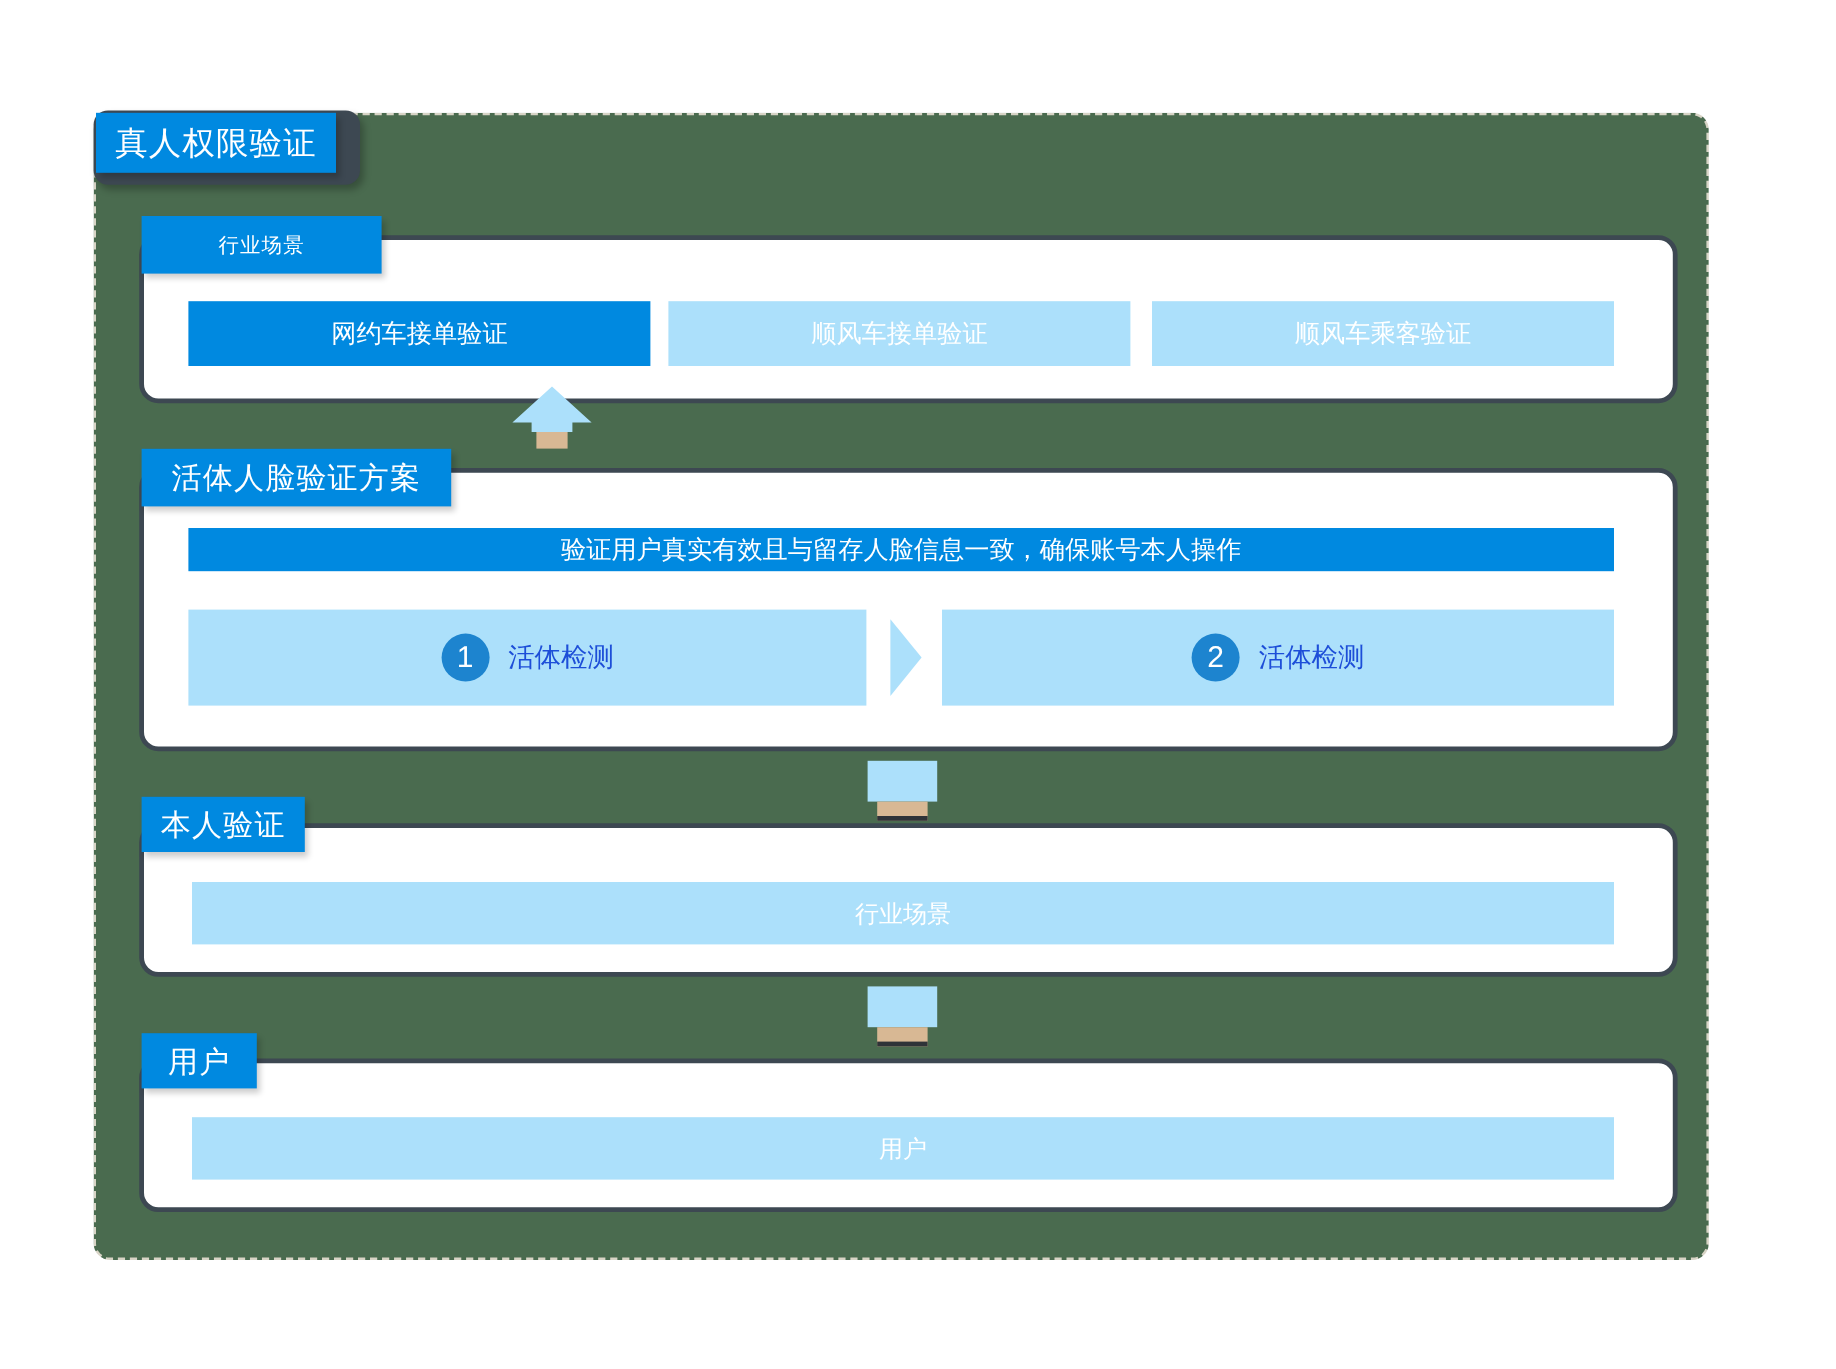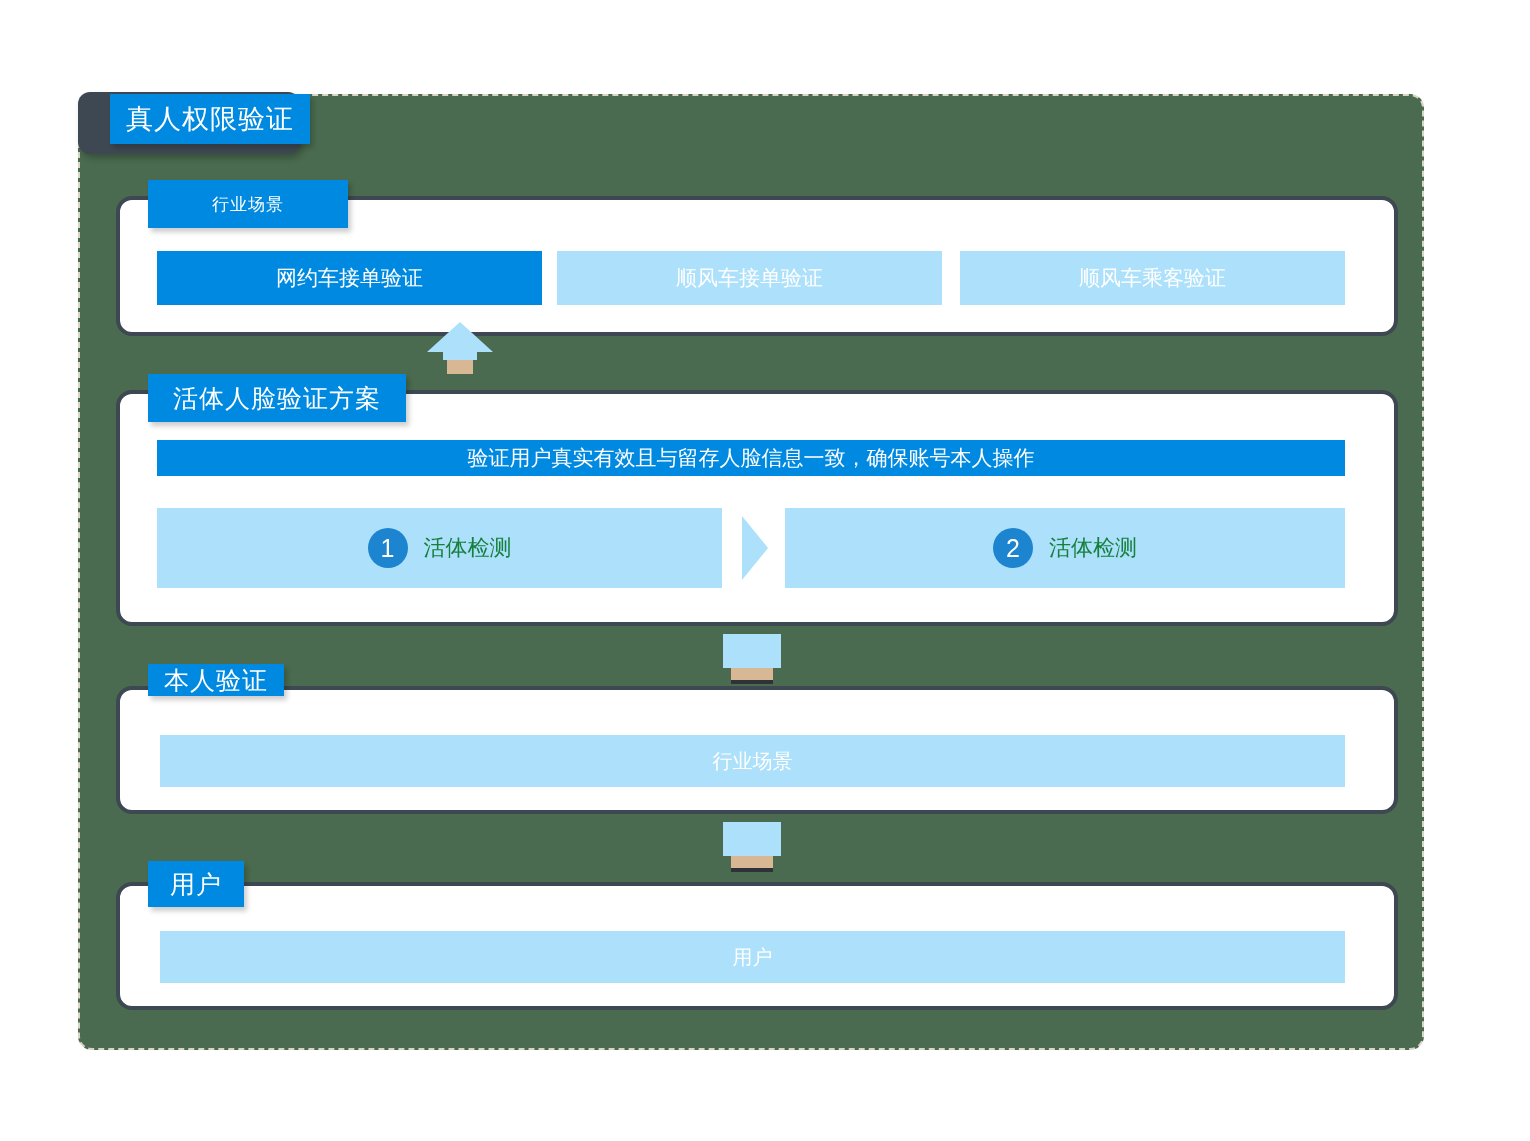--- a/index.html
+++ b/index.html
@@ -50,21 +50,20 @@
     color: #ffffff;
     display: flex;
     align-items: center;
     justify-content: center;
     box-sizing: border-box;
     padding: 0 18px;
     white-space: nowrap;
     box-shadow: 3px 4px 5px rgba(0,0,0,0.20);
     z-index: 6;
     letter-spacing: 1px;
-    margin-left: 30px;
   }
 
   
   .title-plate {
     position: absolute;
     left: 78px;
     top: 92px;
     width: 222px;
     height: 62px;
     background: #3d4852;
@@ -107,21 +106,21 @@
     color: #ffffff;
     font-size: 25px;
     display: flex;
     align-items: center;
     justify-content: center;
     line-height: 1;
     flex: 0 0 auto;
   }
   .step-label {
     font-size: 22px;
-    color: #15803d;
+    color: #1d4ed8;
   }
 
   
   .chevron {
     position: absolute;
     width: 0;
     height: 0;
     border-top: 32px solid transparent;
     border-bottom: 32px solid transparent;
     border-left: 26px solid #ace0fb;
@@ -197,21 +196,21 @@
       <span class="step-label">活体检测</span>
     </div>
   </div>
 
   <div class="conn-rect" style="left:723px; top:634px;">
     <div class="body" style="height:34px;"></div>
     <div class="tail"></div>
   </div>
 
   <div class="lane" style="left:116px; top:686px; width:1282px; height:128px;"></div>
-  <div class="lane-tab" style="left:118px; top:664px; width:136px; height:32px; font-size:25px;">本人验证</div>
+  <div class="lane-tab" style="left:118px; top:664px; width:136px; height:46px; font-size:25px;">本人验证</div>
 
   <div class="pill light" style="left:160px; top:735px; width:1185px; height:52px; font-size:20px;">行业场景</div>
 
   <div class="conn-rect" style="left:723px; top:822px;">
     <div class="body" style="height:34px;"></div>
     <div class="tail"></div>
   </div>
 
   <div class="lane" style="left:116px; top:882px; width:1282px; height:128px;"></div>
   <div class="lane-tab" style="left:118px; top:861px; width:96px; height:46px; font-size:25px;">用户</div>

